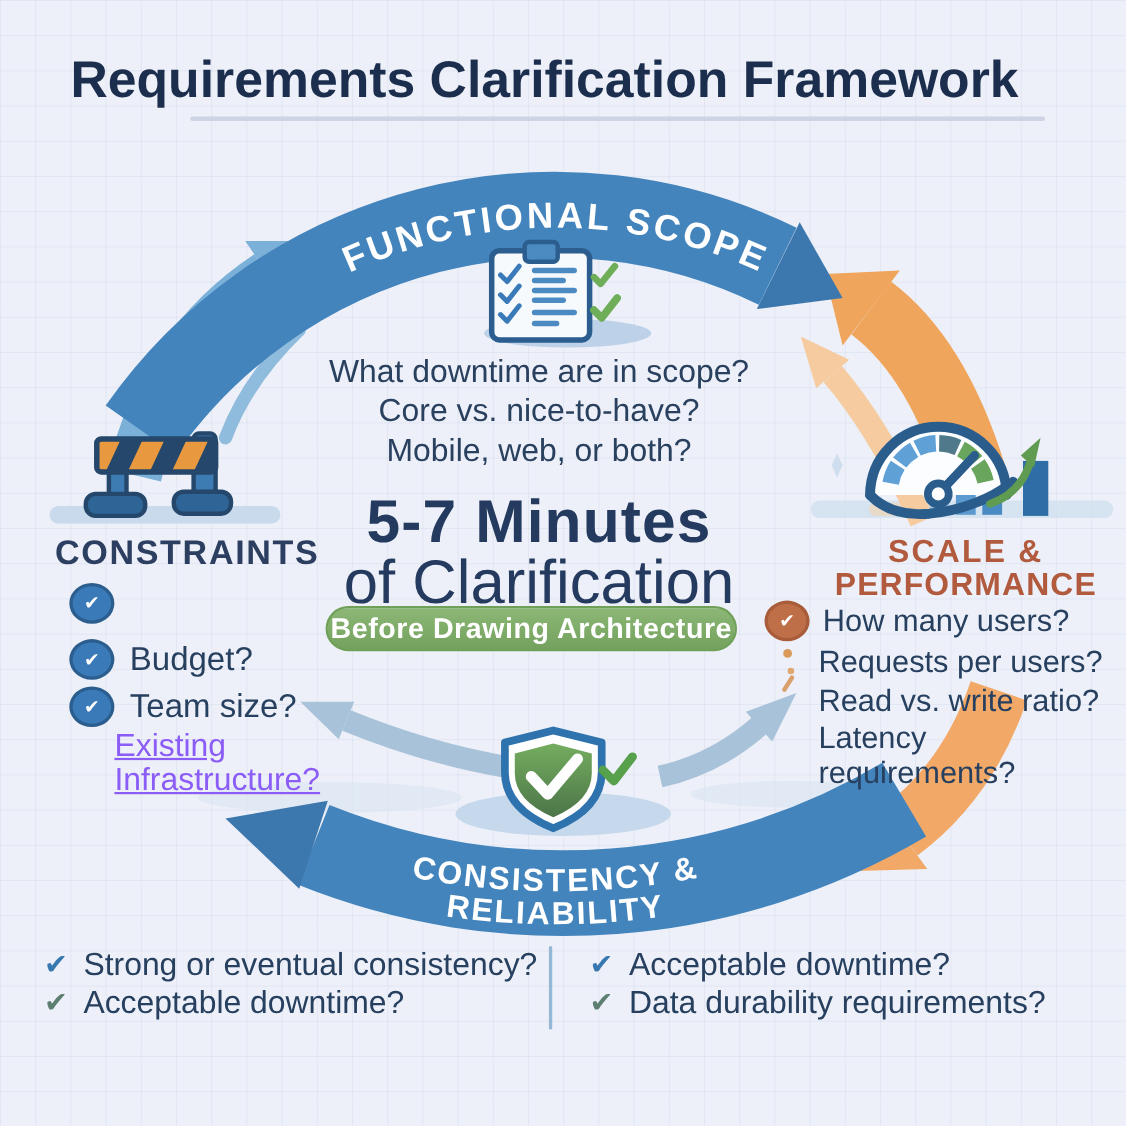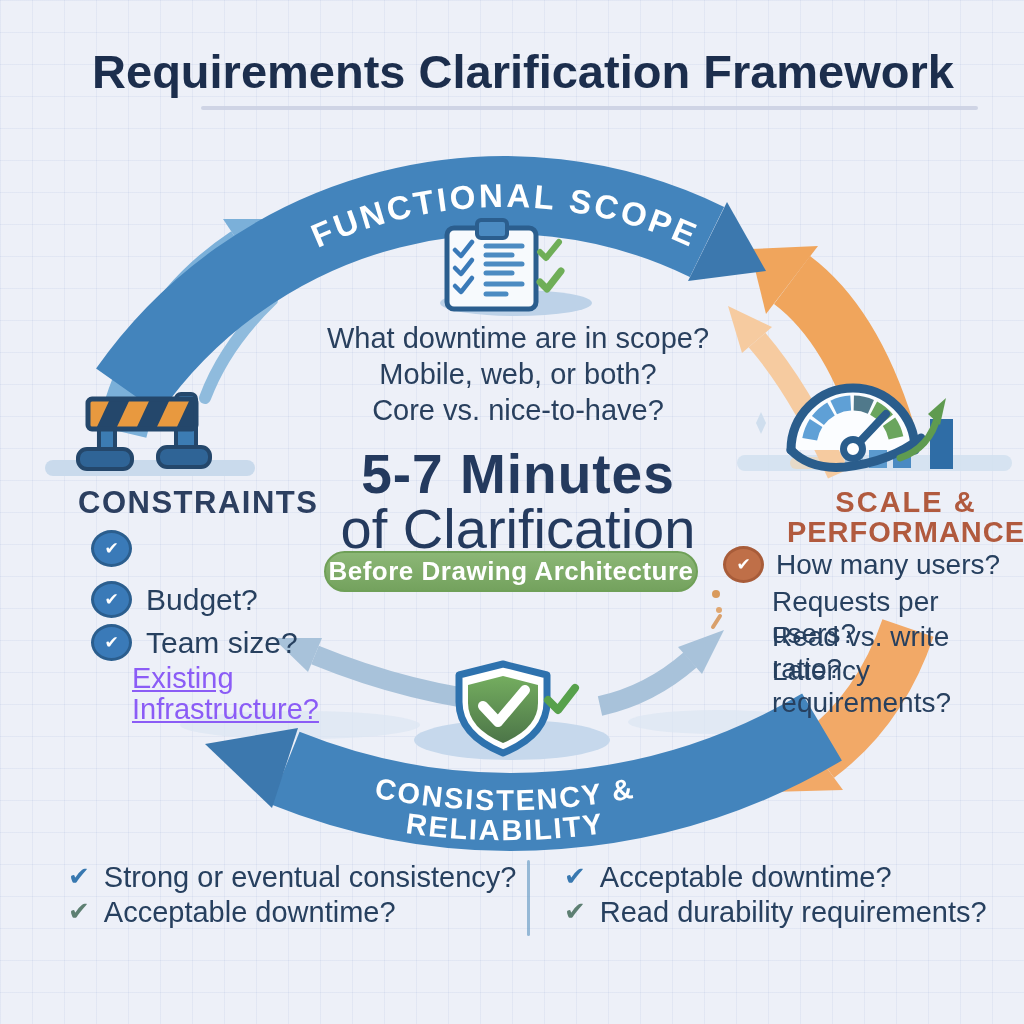--- a/index.html
+++ b/index.html
@@ -14,21 +14,21 @@
     color:#27405f;
   }
   .abs{position:absolute;}
   #page-title{
     left:0; top:44px; width:990px; text-align:center;
     font-size:47px; font-weight:700; color:#1c2e4d; letter-spacing:0px;
   }
   #title-underline{left:173px; top:106px; width:777px; height:4px;
     background:#c9cfe2; border-radius:2px; opacity:.85;}
   svg.layer{position:absolute; left:0; top:0; z-index:1; pointer-events:none;}
-  .txt-layer{z-index:2;margin-left:28px;}
+  .txt-layer{z-index:2;}
   .band-text{font:700 33px "Liberation Sans","DejaVu Sans",sans-serif; fill:#ffffff; letter-spacing:3px;}
   .band-text-sm{font:700 29px "Liberation Sans","DejaVu Sans",sans-serif; fill:#ffffff; letter-spacing:2px;}
   .questions{
     left:270px; top:320px; width:440px; text-align:center;
     font-size:29px; line-height:36px; color:#29405e; font-weight:400;
   }
   .center-big1{left:250px; top:442px; width:480px; text-align:center;
     font-size:55px; font-weight:700; color:#243a5e; letter-spacing:1px;}
   .center-big2{left:250px; top:496px; width:480px; text-align:center;
     font-size:56px; font-weight:400; color:#243a5e;}
@@ -204,22 +204,22 @@
     <circle cx="719" cy="610" r="3" fill="#e0a771"></circle>
     <line x1="713" y1="627" x2="720" y2="616" stroke="#d9a06b" stroke-width="4" stroke-linecap="round"></line>
   </g>
 </svg>
 
 <div class="abs txt-layer" id="page-title">Requirements Clarification Framework</div>
 <div class="abs txt-layer" id="title-underline"></div>
 
 <div class="abs txt-layer questions">
   <div>What downtime are in scope?</div>
+  <div>Core vs. nice-to-have?</div>
   <div>Mobile, web, or both?</div>
-  <div>Core vs. nice-to-have?</div>
 </div>
 
 <div class="abs txt-layer center-big1">5-7 Minutes</div>
 <div class="abs txt-layer center-big2">of Clarification</div>
 <div class="abs txt-layer banner">Before Drawing Architecture</div>
 
 <div class="abs txt-layer section-label" id="constraints-label">CONSTRAINTS</div>
 
 <div class="abs txt-layer row" style="left:63px; top:530px;">
   <span class="circle-check blue">
@@ -261,14 +261,14 @@
   <span class="plain-check gray">✔</span>
   <span class="brow-text">Acceptable downtime?</span>
 </div>
 <div class="abs txt-layer" id="bottom-divider"></div>
 <div class="abs txt-layer brow" style="left:536px; top:861px;">
   <span class="plain-check blue">✔</span>
   <span class="brow-text">Acceptable downtime?</span>
 </div>
 <div class="abs txt-layer brow" style="left:536px; top:896px;">
   <span class="plain-check gray">✔</span>
-  <span class="brow-text">Read durability requirements?</span>
+  <span class="brow-text">Data durability requirements?</span>
 </div>
 
 </body></html>

